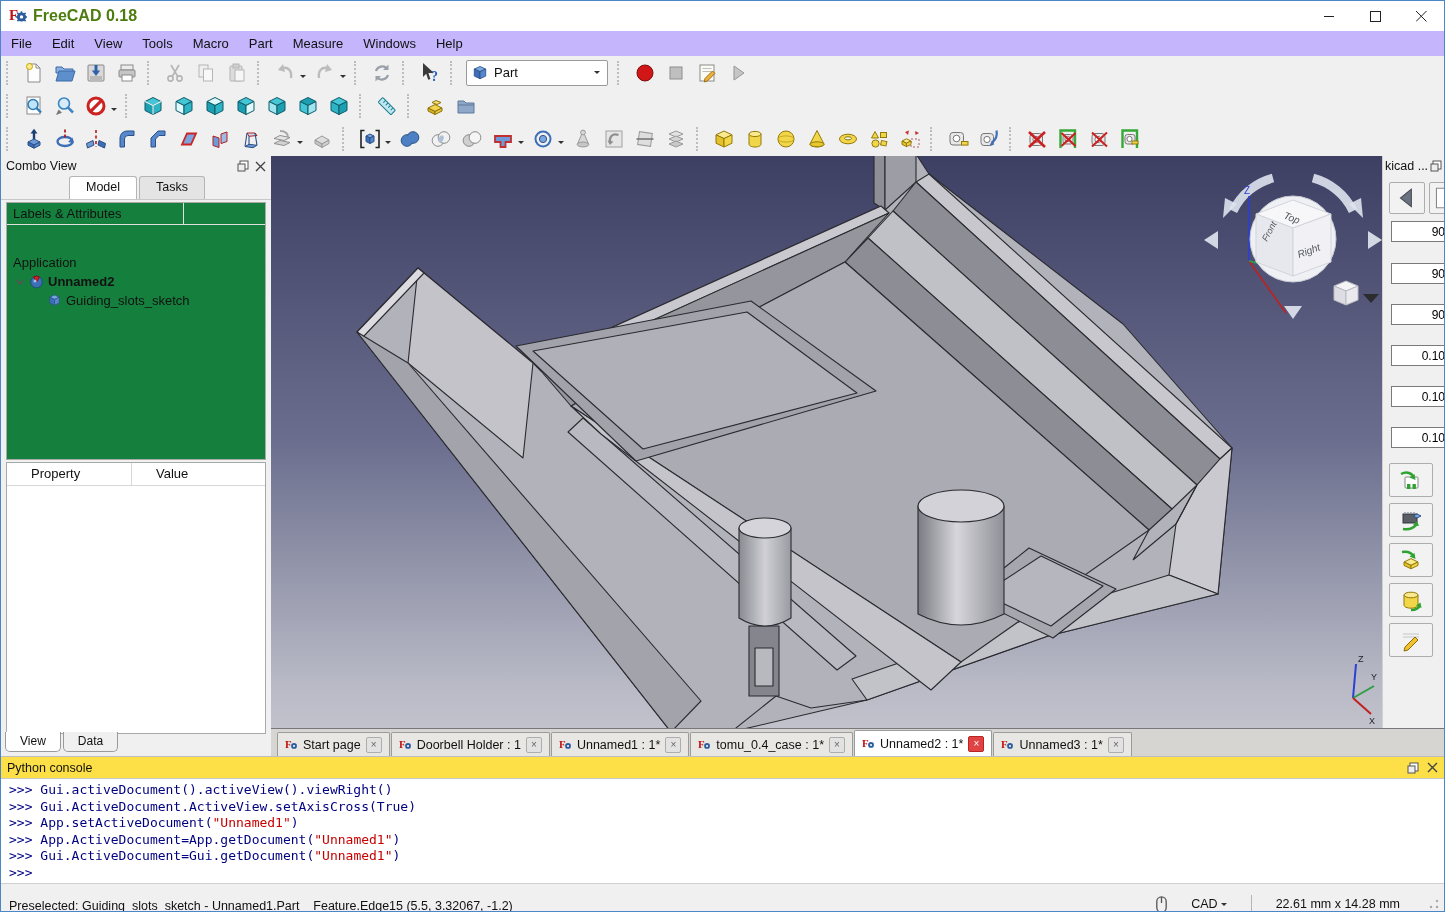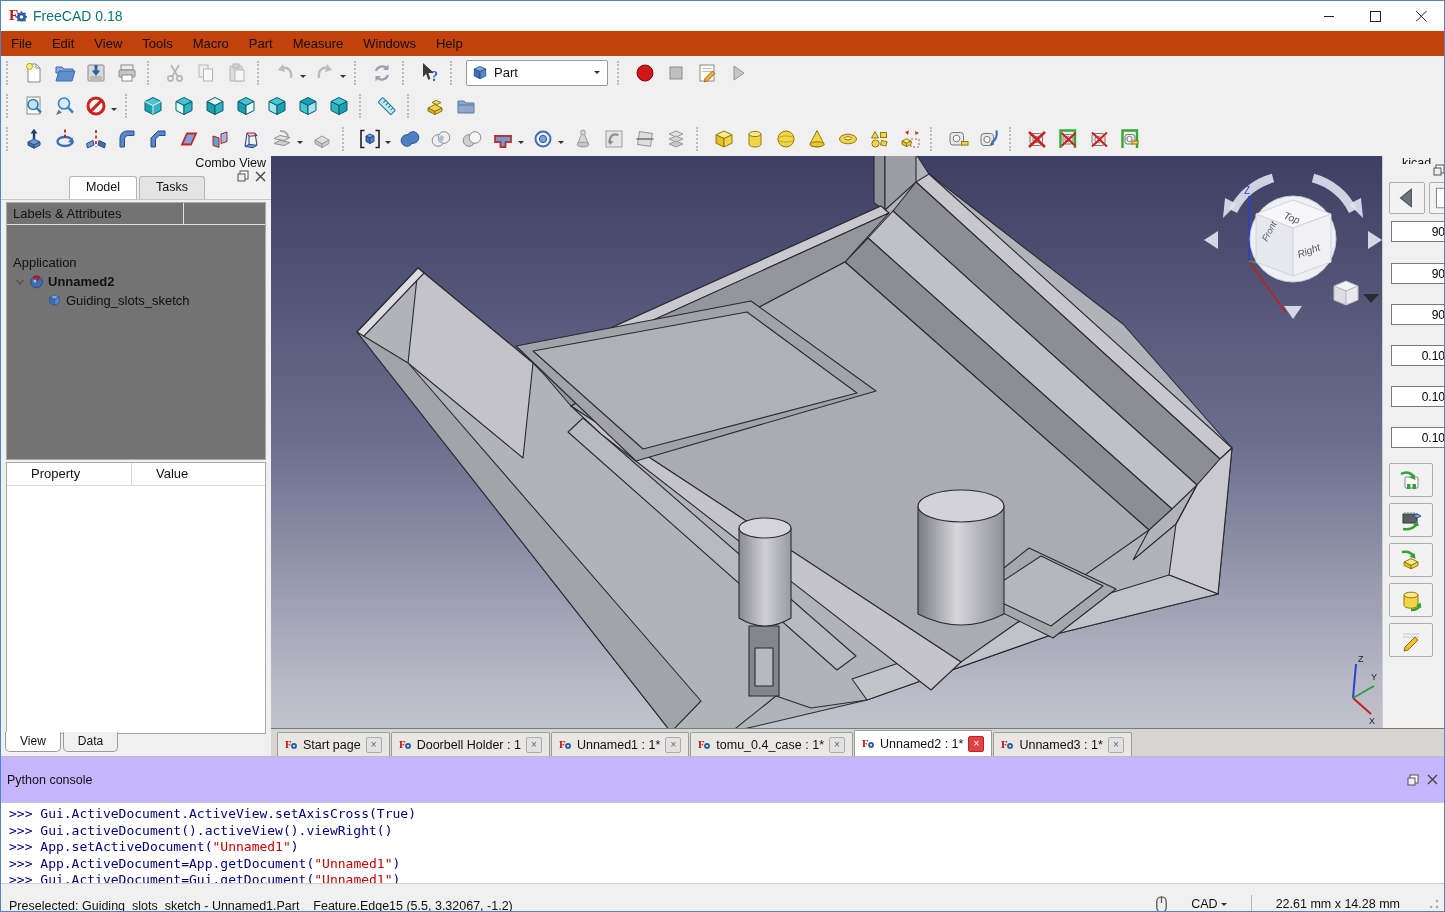--- a/index.html
+++ b/index.html
@@ -1,44 +1,44 @@
 <!DOCTYPE html>
 <html><head>
 <meta charset="utf-8">
 <style>
   html,body{margin:0;padding:0;background:#888;}
   .window{position:relative;width:1445px;height:912px;background:#f0f0f0;border:1px solid #4a86c8;box-sizing:border-box;
           font-family:"Liberation Sans",sans-serif;font-size:13px;color:#111;overflow:hidden;}
   
   .titlebar{position:absolute;left:0;top:0;width:100%;height:30px;background:#fff;display:flex;align-items:center;}
   .titlebar .appicon{margin:0 6px 0 8px;}
-  .titlebar .title{font-size:14px;color:#0f766e;}
+  .titlebar .title{font-size:16px;color:#4d7c0f;font-weight:bold;}
   .winbtns{margin-left:auto;display:flex;height:100%;}
   .winbtn{width:46px;height:100%;display:flex;align-items:center;justify-content:center;}
   
-  .menubar{position:absolute;left:0;top:30px;width:100%;height:25px;background:#c2410c;display:flex;align-items:center;border-bottom:1px solid #e3e3e3;}
+  .menubar{position:absolute;left:0;top:30px;width:100%;height:25px;background:#c4b5fd;display:flex;align-items:center;border-bottom:1px solid #e3e3e3;}
   .menubar span{padding:3px 10px;cursor:default;}
   
   .tbrow{position:absolute;left:0;width:100%;height:33px;background:#f0f0f0;display:flex;align-items:center;}
   .tb1{top:55px;} .tb2{top:88px;} .tb3{top:121px;height:34px;border-bottom:1px solid #d9d9d9;}
   .handle{width:6px;height:24px;border-left:2px dotted #bdbdbd;margin:0 4px 0 5px;}
   .tbtn{width:27px;height:27px;display:flex;align-items:center;justify-content:center;border:1px solid transparent;border-radius:2px;margin:0 1px;}
   .tbtn svg{width:22px;height:22px;}
   .caret{width:0;height:0;border:3.5px solid transparent;border-top-color:#333;margin:10px 3px 0 0;}
   .wbcombo{display:flex;align-items:center;gap:5px;background:#fff;border:1px solid #9a9a9a;border-radius:2px;height:24px;width:132px;padding:0 4px;margin:0 4px;}
   .wbcombo svg{width:18px;height:18px;}
   .wbcombo .cbx{margin-left:auto;}
   
   .dockL{position:absolute;left:0;top:155px;width:270px;height:600px;background:#f0f0f0;}
-  .docktitle{height:20px;display:flex;align-items:flex-end;padding:0 5px;font-size:12.5px;flex-direction:column;}
+  .docktitle{height:20px;display:flex;align-items:center;padding:0 5px;font-size:12.5px;}
   .docktitle .dicons{margin-left:auto;display:flex;gap:6px;align-items:center;}
   .cvtabs{display:flex;height:23px;padding-left:4px;border-bottom:1px solid #c8c8c8;justify-content:center;}
   .cvtab{padding:3px 16px;font-size:12.5px;border:1px solid #b5b5b5;border-bottom:none;background:#e4e4e4;border-radius:3px 3px 0 0;margin-right:2px;}
   .cvtab.active{background:#fff;position:relative;top:0px;}
-  .treebox{position:absolute;left:5px;top:46px;width:258px;height:256px;background:#737373;border:1px solid #a9a9a9;overflow:hidden;}
+  .treebox{position:absolute;left:5px;top:46px;width:258px;height:256px;background:#15803d;border:1px solid #a9a9a9;overflow:hidden;}
   .treehdr{height:21px;line-height:21px;padding-left:6px;border-bottom:1px solid #e0e0e0;position:relative;}
   .treehdr::after{content:"";position:absolute;left:176px;top:0;height:100%;border-left:1px solid #e0e0e0;}
   .trow{height:19px;display:flex;align-items:center;gap:4px;}
   .trow svg{flex:0 0 auto;}
   .propbox{position:absolute;left:5px;top:306px;width:258px;height:270px;background:#fff;border:1px solid #a9a9a9;}
   .prophdr{display:flex;height:22px;line-height:22px;border-bottom:1px solid #d8d8d8;}
   .prophdr div{padding-left:24px;}
   .prophdr div:first-child{width:100px;border-right:1px solid #d8d8d8;}
   .vdtabs{position:absolute;left:4px;top:576px;display:flex;gap:2px;}
   .vdtab{padding:2px 14px 3px;font-size:12px;border:1px solid #9a9a9a;border-top:none;background:#f0f0f0;border-radius:0 0 5px 5px;}
@@ -51,21 +51,21 @@
   .dtab.active{background:#fff;height:25px;}
   .dtab .close{width:14px;height:14px;border:1px solid #adadad;background:#e2e2e2;border-radius:2px;display:flex;align-items:center;justify-content:center;font-size:10px;color:#666;line-height:1;}
   .dtab.active .close{background:#e04343;border-color:#b22;color:#fff;}
   
   .dockR{position:absolute;left:1381px;top:155px;width:64px;height:572px;background:#f0f0f0;border-left:1px solid #d0d0d0;}
   .kinput{position:absolute;left:8px;width:58px;height:21px;background:#fff;border:1px solid #7a7a7a;font-size:12px;text-align:right;padding:0 3px;box-sizing:border-box;font-family:"Liberation Sans",sans-serif;}
   .kbtn{position:absolute;left:6px;width:42px;height:32px;background:#f2f2f2;border:1px solid #adadad;border-radius:2px;display:flex;align-items:center;justify-content:center;}
   .kbtn svg{width:24px;height:24px;}
   
   .pyc{position:absolute;left:0;top:755px;width:100%;height:127px;}
-  .pychdr{height:21px;background:#c4b5fd;border-top:1px solid #bdbdbd;display:flex;align-items:center;padding:12px 6px;font-size:12.5px;}
+  .pychdr{height:21px;background:#fde047;border-top:1px solid #bdbdbd;display:flex;align-items:center;padding:0 6px;font-size:12.5px;}
   .pychdr .dicons{margin-left:auto;display:flex;gap:8px;align-items:center;}
   .pybody{height:105px;background:#fff;border-top:1px solid #c8c8c8;padding:3px 0 0 8px;font-family:"DejaVu Sans Mono",monospace;font-size:13px;line-height:16.5px;color:#000080;overflow:hidden;box-sizing:border-box;}
   .pybody .str{color:#c80000;}
   
   .statusbar{position:absolute;left:0;top:882px;width:100%;height:30px;background:#f0f0f0;border-top:1px solid #cfcfcf;display:flex;align-items:flex-end;font-size:12.5px;box-sizing:border-box;padding:0 4px 0 8px;}
   .statusbar .right{margin-left:auto;display:flex;align-items:center;gap:24px;}
   .vsep{width:1px;height:18px;background:#b5b5b5;}
   .grip{width:12px;height:12px;margin-left:4px;background:
     radial-gradient(circle at 9px 3px,#aaa 1.4px,transparent 1.6px),
     radial-gradient(circle at 9px 9px,#aaa 1.4px,transparent 1.6px),
@@ -867,22 +867,22 @@
         <svg width="12" height="12" viewBox="0 0 12 12">
             <rect x="3" y="1" width="8" height="8" fill="#fff" stroke="#555"></rect>
             <rect x="1" y="4" width="7" height="7" fill="#eee" stroke="#555"></rect>
           </svg>
         <svg width="11" height="11" viewBox="0 0 11 11">
             <path d="M1 1l9 9M10 1l-9 9" stroke="#444" stroke-width="1.4"></path>
           </svg>
       </span>
     </div>
     <div class="pybody">
+      <div><span>&gt;&gt;&gt; Gui.activeDocument().activeView().viewRight()</span></div>
       <div><span>&gt;&gt;&gt; Gui.ActiveDocument.ActiveView.setAxisCross(True)</span></div>
-      <div><span>&gt;&gt;&gt; Gui.activeDocument().activeView().viewRight()</span></div>
       <div><span>&gt;&gt;&gt; App.setActiveDocument(</span><span class="str">"Unnamed1"</span><span>)</span></div>
       <div><span>&gt;&gt;&gt; App.ActiveDocument=App.getDocument(</span><span class="str">"Unnamed1"</span><span>)</span></div>
       <div><span>&gt;&gt;&gt; Gui.ActiveDocument=Gui.getDocument(</span><span class="str">"Unnamed1"</span><span>)</span></div>
       <div><span>&gt;&gt;&gt;</span></div>
     </div>
   </div>
 
   <div class="statusbar">
     <span>Preselected: Guiding_slots_sketch - Unnamed1.Part__Feature.Edge15 (5.5, 3.32067, -1.2)</span>
     <div class="right">

